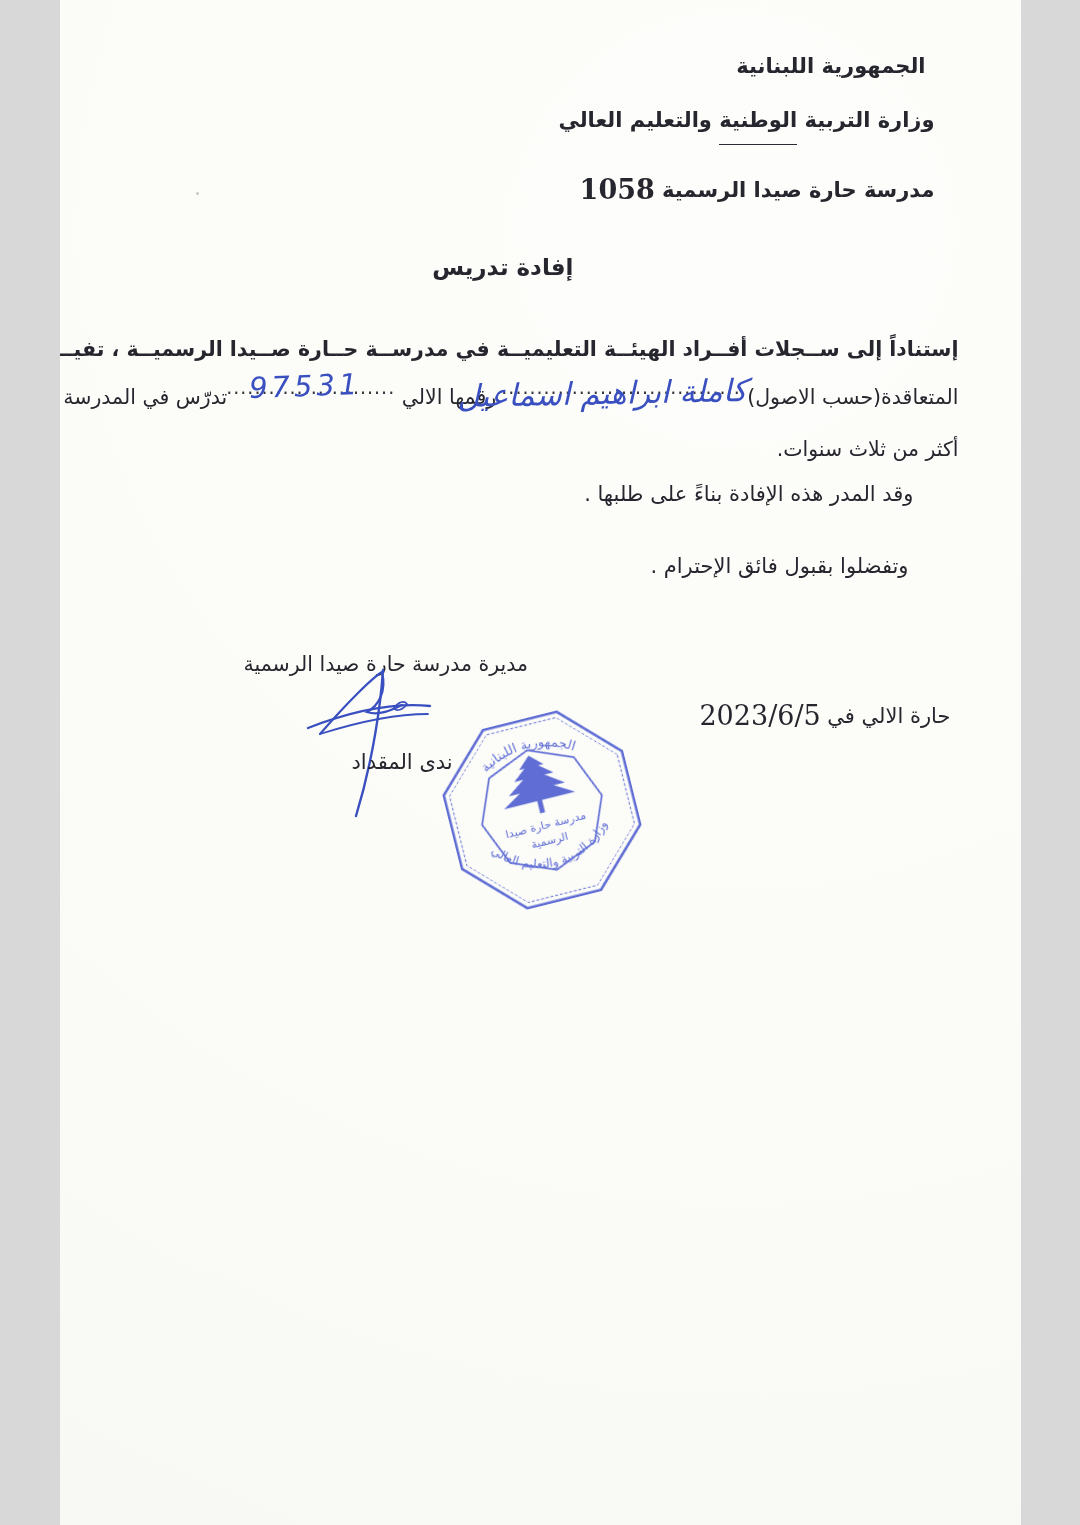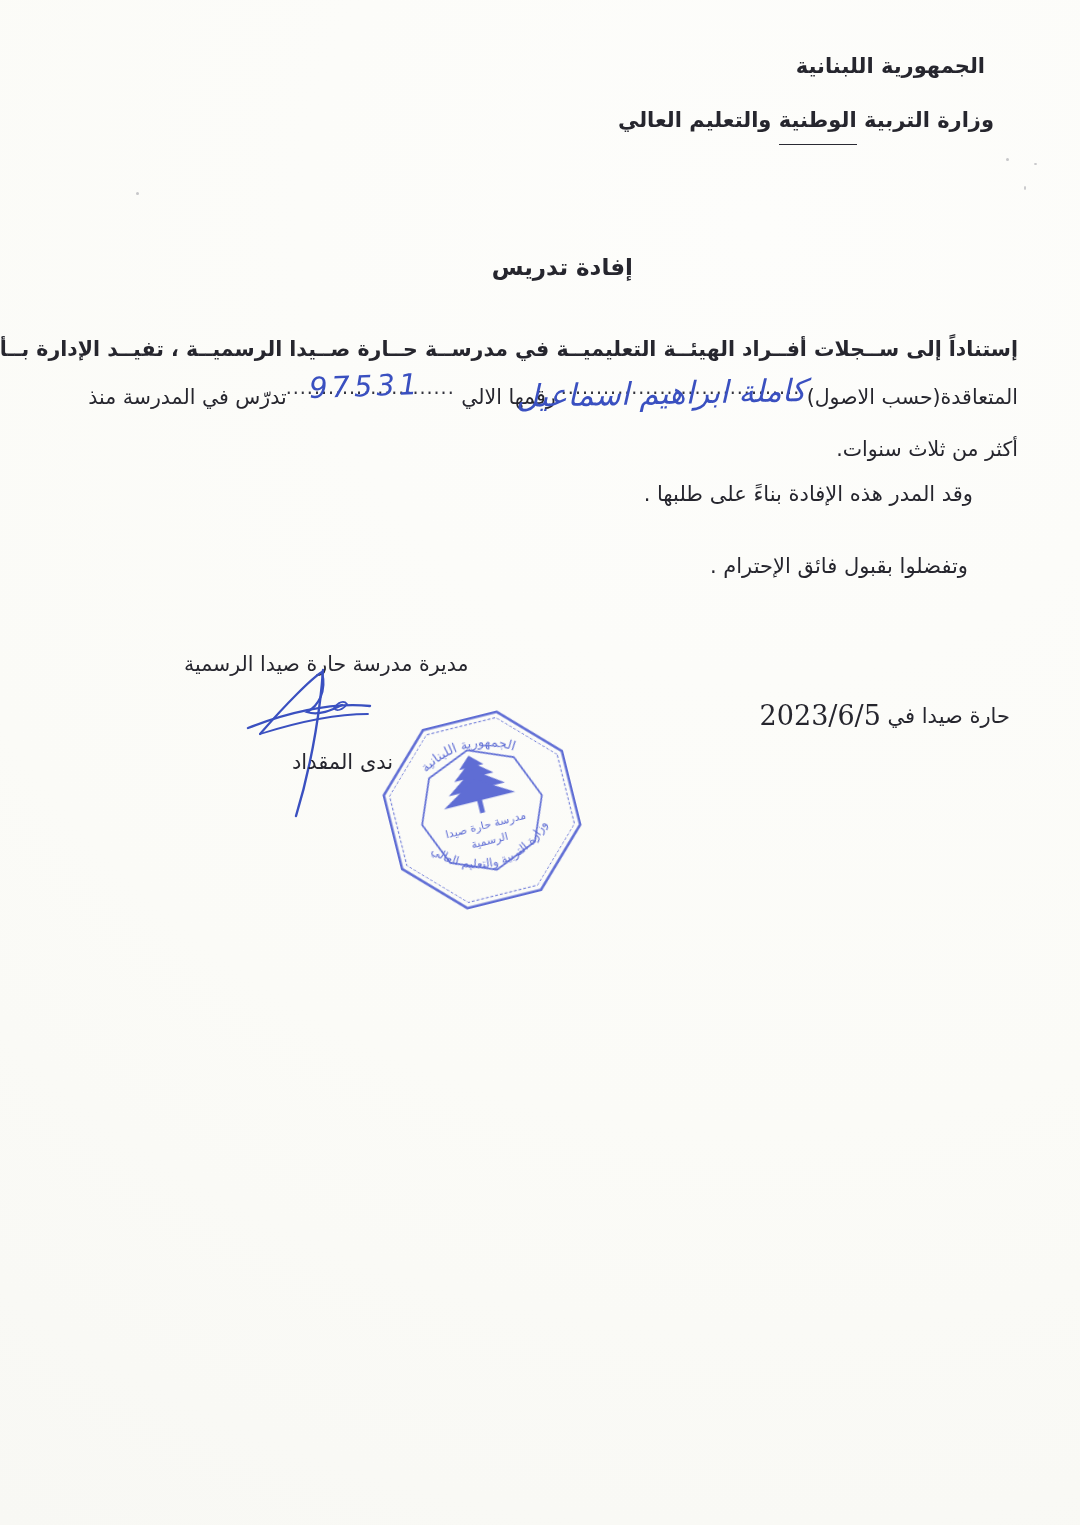--- a/index.html
+++ b/index.html
@@ -1,17 +1,17 @@
 <!DOCTYPE html>
 <html><head>
 <meta charset="utf-8">
 <style>
   html,body{margin:0;padding:0;background:#d8d8d8;}
   .page{
-    position:relative;width:1080px;height:1525px;margin:0 auto;
+    position:relative;width:961px;height:1525px;margin:0 auto;
     background:#fcfcf9;
     background-image:radial-gradient(circle at 70% 15%, #fdfdfb 0%, #fbfbf7 60%, #f8f8f4 100%);
     font-family:"DejaVu Sans",sans-serif;color:#26262e;overflow:hidden;
   }
   .abs{position:absolute;}
   .rtl{direction:rtl;unicode-bidi:embed;}
   .nowrap{white-space:nowrap;}
   .hdr{font-weight:bold;font-size:21px;letter-spacing:.2px;}
   .underlined{border-bottom:1.6px solid #2a2a33;padding-bottom:12px;}
   .serif-num{font-family:"DejaVu Serif","Liberation Serif",serif;}
@@ -39,39 +39,40 @@
 </style>
 </head>
 <body>
 
 <div class="page">
 
   <div class="abs rtl hdr nowrap" style="top:54px; right:95px;">الجمهورية اللبنانية</div>
 
   <div class="abs rtl hdr nowrap" style="top:108px; right:86px;"><span>وزارة التربية </span><span class="underlined">الوطنية</span><span> والتعليم العالي</span></div>
 
+  <div class="abs rtl hdr nowrap" style="top:174px; right:86px;"><span>مدرسة حارة صيدا الرسمية </span><span class="serif-num school-num">1058</span></div>
 
   <div class="speck" style="top:158px;left:1006px;width:3px;height:3px;"></div>
   <div class="speck" style="top:163px;left:1034px;width:3px;height:2px;"></div>
   <div class="speck" style="top:186px;left:1024px;width:2px;height:4px;"></div>
   <div class="speck" style="top:192px;left:136px;width:3px;height:3px;"></div>
 
   <div class="abs rtl doc-title nowrap" style="top:254px; right:447px;margin-left:21px;">إفادة تدريس</div>
 
   <div class="abs rtl body-line nowrap" style="top:332px; right:62px;font-weight:bold;">إستناداً إلى ســجلات أفــراد الهيئــة التعليميــة في مدرســة حــارة صــيدا الرسميــة ، تفيــد الإدارة بــأن المدرّســة</div>
 
   <div class="abs rtl body-line nowrap" style="top:380px; right:62px;"><span>المتعاقدة(حسب الاصول) </span><span class="name-overwrite"><span class="dots-bg">......................................</span><span class="pen pen-name">كاملة ابراهيم اسماعيل</span></span><span> رقمها الالي </span><span class="num-overwrite"><span class="dots-bg">..............................</span><span class="pen pen-number">97531</span></span><span>تدرّس في المدرسة منذ</span></div>
 
   <div class="abs rtl body-line nowrap" style="top:432px; right:62px;">أكثر من ثلاث سنوات.</div>
 
   <div class="abs rtl indent-line nowrap" style="top:482px; right:107px;">وقد المدر هذه الإفادة بناءً على طلبها .</div>
 
   <div class="abs rtl indent-line nowrap" style="top:554px; right:112px;">وتفضلوا بقبول فائق الإحترام .</div>
 
-  <div class="abs rtl date-line nowrap" style="top:700px; right:70px;"><span>حارة صيدا في </span><span class="serif-num date-digits">2023/6/5</span></div>
+  <div class="abs rtl date-line nowrap" style="top:700px; right:70px;"><span>حارة الالي في </span><span class="serif-num date-digits">2023/6/5</span></div>
 
   <div class="abs rtl sig-title nowrap" style="top:652px; left:184px;">مديرة مدرسة حارة صيدا الرسمية</div>
 
   <svg class="abs sig-svg" style="top:652px; left:226px;" width="200" height="175" viewBox="0 0 200 175">
     <path d="M97,18 C95,48 88,105 70,164" stroke-width="2.4"></path>
     <path d="M34,82 C60,52 86,26 96,20 C101,40 92,54 81,60 C93,64 106,58 116,53" stroke-width="2.2"></path>
     <path d="M22,76 C58,62 104,50 144,54" stroke-width="2.4"></path>
     <path d="M34,82 C72,70 110,62 142,62" stroke-width="1.8"></path>
     <path d="M108,56 C112,50 118,48 121,52 C117,58 110,60 108,56" stroke-width="1.6"></path>
   </svg>

